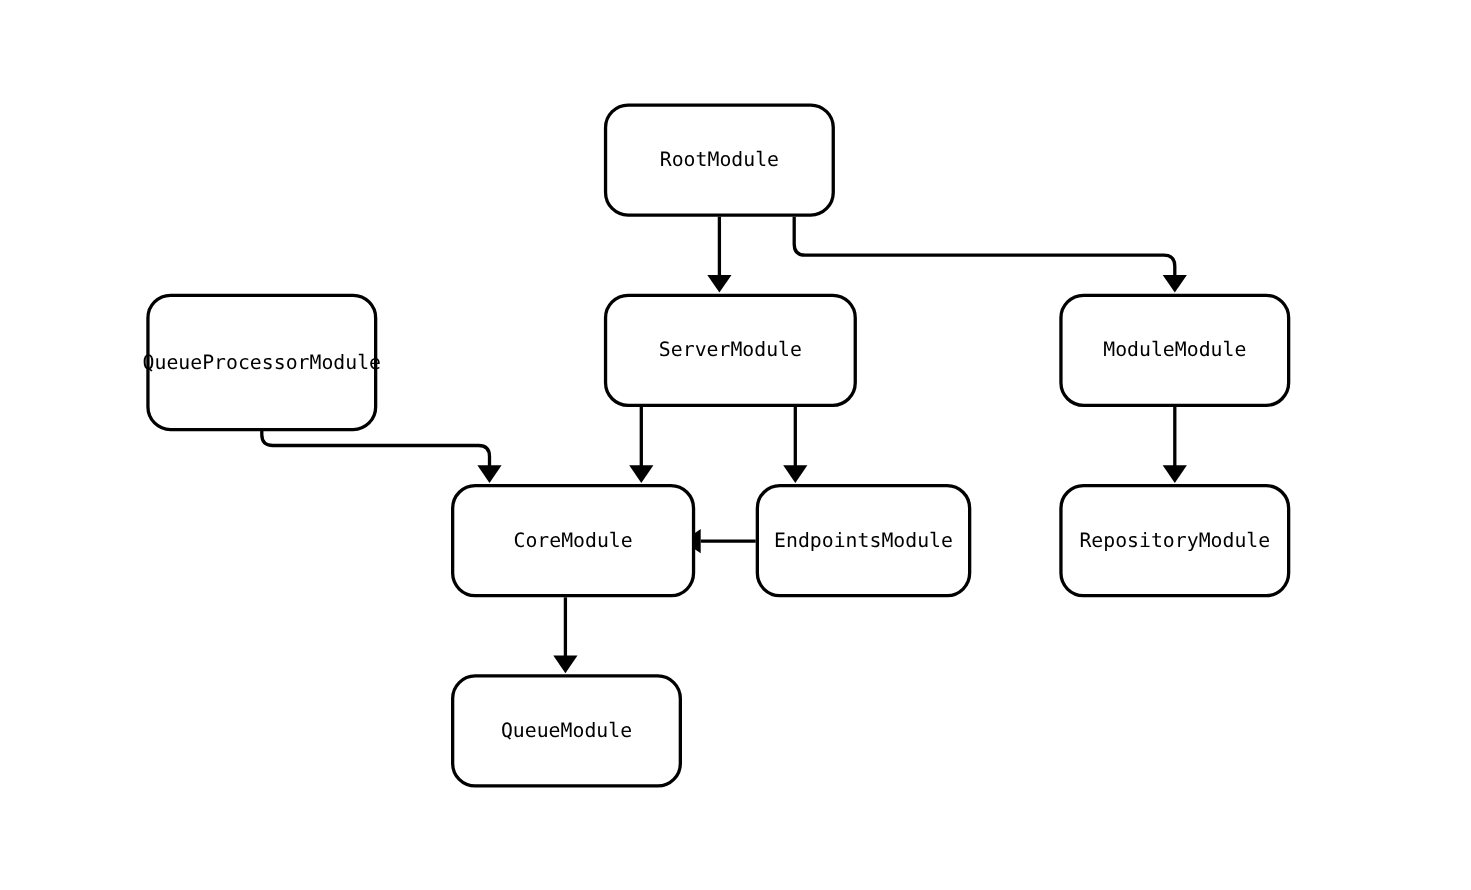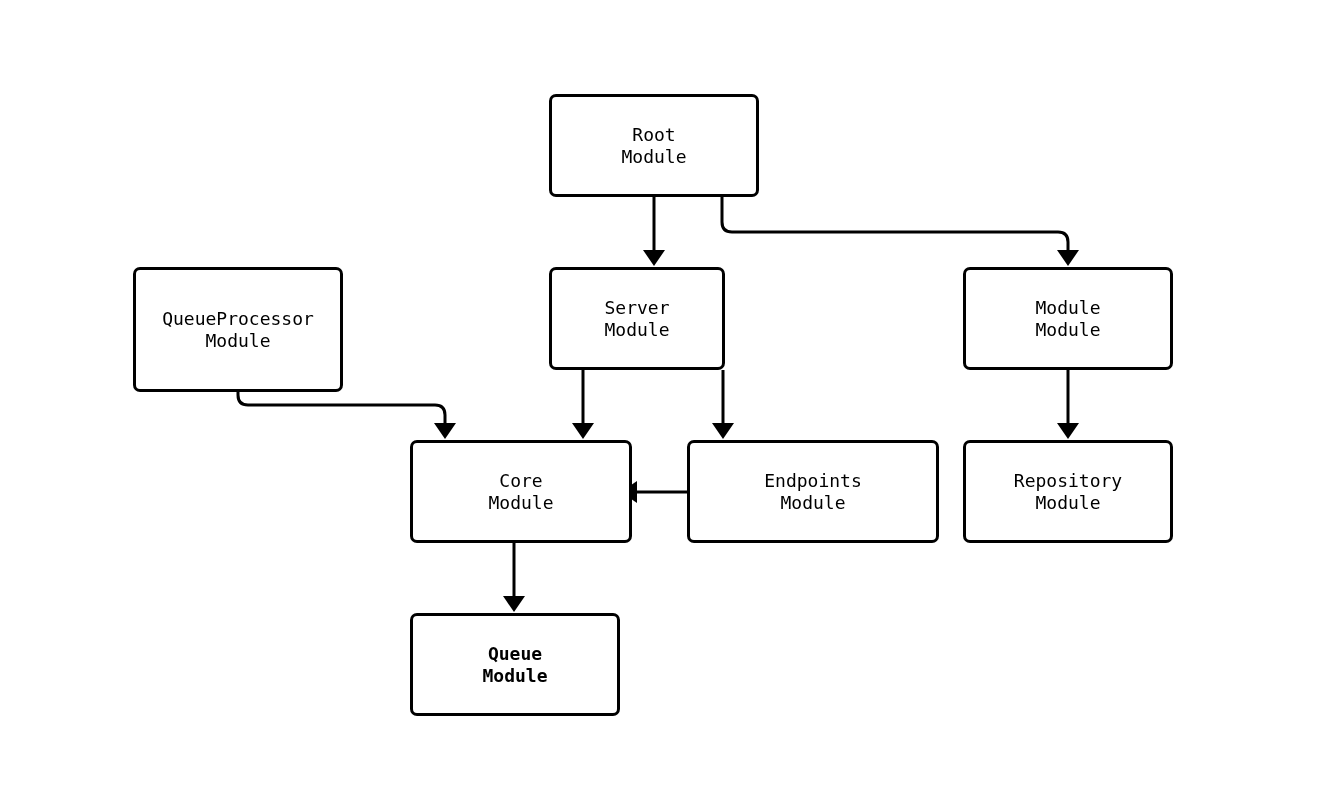--- a/index.html
+++ b/index.html
@@ -24,23 +24,22 @@
     left: 0;
     top: 0;
     width: 1337px;
     height: 809px;
   }
   .node {
     position: absolute;
     box-sizing: border-box;
     background: #ffffff;
     border: 3px solid #000000;
-    border-radius: 7px;
+    border-radius: 22px;
     display: flex;
-    flex-direction: column;
     align-items: center;
     justify-content: center;
     z-index: 2;
   }
   .node-label {
     font-family: "DejaVu Sans Mono", monospace;
     font-size: 18px;
     line-height: 22px;
     color: #000000;
     text-align: center;
@@ -90,39 +89,39 @@
 
   <div id="node-layer">
       <div class="node" style="left: 549px; top: 94px; width: 210px; height: 103px; border-color: rgb(0, 0, 0);">
         <div class="node-label">Root</div>
         <div class="node-label">Module</div>
       </div>
       <div class="node" style="left: 133px; top: 267px; width: 210px; height: 125px; border-color: rgb(0, 0, 0);">
         <div class="node-label">QueueProcessor</div>
         <div class="node-label">Module</div>
       </div>
-      <div class="node" style="left: 549px; top: 267px; width: 176px; height: 103px; border-color: rgb(0, 0, 0);">
+      <div class="node" style="left: 549px; top: 267px; width: 230px; height: 103px; border-color: rgb(0, 0, 0);">
         <div class="node-label">Server</div>
         <div class="node-label">Module</div>
       </div>
       <div class="node" style="left: 963px; top: 267px; width: 210px; height: 103px; border-color: rgb(0, 0, 0);">
         <div class="node-label">Module</div>
         <div class="node-label">Module</div>
       </div>
       <div class="node" style="left: 410px; top: 440px; width: 222px; height: 103px; border-color: rgb(0, 0, 0);">
         <div class="node-label">Core</div>
         <div class="node-label">Module</div>
       </div>
-      <div class="node" style="left: 687px; top: 440px; width: 252px; height: 103px; border-color: rgb(0, 0, 0);">
+      <div class="node" style="left: 687px; top: 440px; width: 196px; height: 103px; border-color: rgb(0, 0, 0);">
         <div class="node-label">Endpoints</div>
         <div class="node-label">Module</div>
       </div>
       <div class="node" style="left: 963px; top: 440px; width: 210px; height: 103px; border-color: rgb(0, 0, 0);">
         <div class="node-label">Repository</div>
         <div class="node-label">Module</div>
       </div>
-      <div class="node" style="left: 410px; top: 613px; width: 210px; height: 103px; border-color: rgb(0, 0, 0); font-weight: bold;">
+      <div class="node" style="left: 410px; top: 613px; width: 210px; height: 103px; border-color: rgb(0, 0, 0);">
         <div class="node-label">Queue</div>
         <div class="node-label">Module</div>
       </div>
     </div>
 
 </div>
 
 </body></html>

